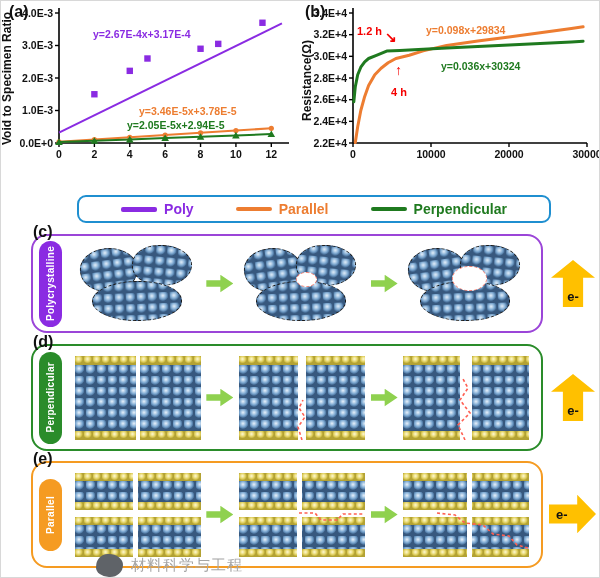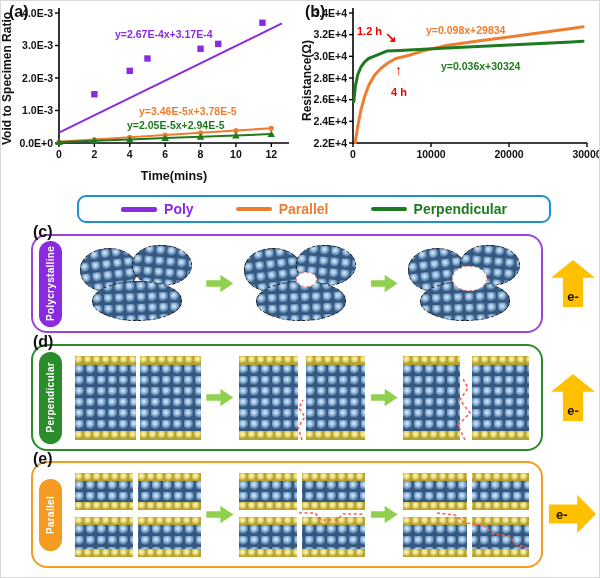--- a/index.html
+++ b/index.html
@@ -106,22 +106,21 @@
         <circle cx="270.3076923076923" cy="125.2775" r="2.6" fill="#ed7d31"></circle>
         <polyline points="58.0,139.1 93.4,137.7 128.8,136.4 164.2,135.1 199.5,133.7 234.9,132.4 270.3,131.1" fill="none" stroke="#1f7a1f" stroke-width="2" stroke-linecap="round" stroke-linejoin="round"></polyline>
         <path d="M58 135.4575L61.8 142.0575L54.2 142.0575Z" fill="#1f7a1f"></path>
         <path d="M93.38461538461539 134.125L97.18461538461538 140.725L89.58461538461539 140.725Z" fill="#1f7a1f"></path>
         <path d="M128.76923076923077 132.79250000000002L132.56923076923078 139.3925L124.96923076923078 139.3925Z" fill="#1f7a1f"></path>
         <path d="M164.15384615384616 131.46L167.95384615384617 138.06L160.35384615384615 138.06Z" fill="#1f7a1f"></path>
         <path d="M199.53846153846155 130.1275L203.33846153846156 136.7275L195.73846153846154 136.7275Z" fill="#1f7a1f"></path>
         <path d="M234.92307692307693 128.79500000000002L238.72307692307695 135.395L231.12307692307692 135.395Z" fill="#1f7a1f"></path>
         <path d="M270.3076923076923 127.4625L274.10769230769233 134.0625L266.5076923076923 134.0625Z" fill="#1f7a1f"></path>
       </svg>
-    <div class="xlab" style="left:58px;top:166px;width:230px;">Time(mins)</div>
-    <div class="eq c-poly" style="left:92px;top:25px;margin-left:22px;">y=2.67E-4x+3.17E-4</div>
+    <div class="eq c-poly" style="left:92px;top:25px;">y=2.67E-4x+3.17E-4</div>
     <div class="eq c-par" style="left:138px;top:102px;">y=3.46E-5x+3.78E-5</div>
     <div class="eq c-perp" style="left:126px;top:116px;text-align:right;">y=2.05E-5x+2.94E-5</div>
   </div>
 
   <div class="chart-wrap" id="chartB">
     <div class="panel-label" style="left:4px;top:0;">(b)</div>
     <div class="vlab" style="left:-1px;top:13px;height:130px;">Resistance(Ω)</div>
     <svg id="svgB" width="298" height="166">
         <line x1="52" y1="5" x2="52" y2="140" stroke="#000" stroke-width="1.6"></line>
         <line x1="52" y1="140" x2="286" y2="140" stroke="#000" stroke-width="1.6"></line>
@@ -312,14 +311,18 @@
         <svg class="crack" width="126" height="84" viewBox="0 0 126 84">
           <path d="M34 40 L52 42 L62 50 L80 52 L90 61 L106 63 L114 72 L125 75" fill="none" stroke="#ff5f52" stroke-width="1.6" stroke-dasharray="3 2.5"></path>
         </svg>
       </div>
     </div>
   </div>
   <div class="earrow right" id="eE" style="top:493px;">
     <span class="elab">e-</span>
   </div>
 
+  <div id="wm">
+    <span id="wm-logo"></span>
+    <span id="wm-text">材料科学与工程</span>
+  </div>
 
 </div>
 
 </body></html>

